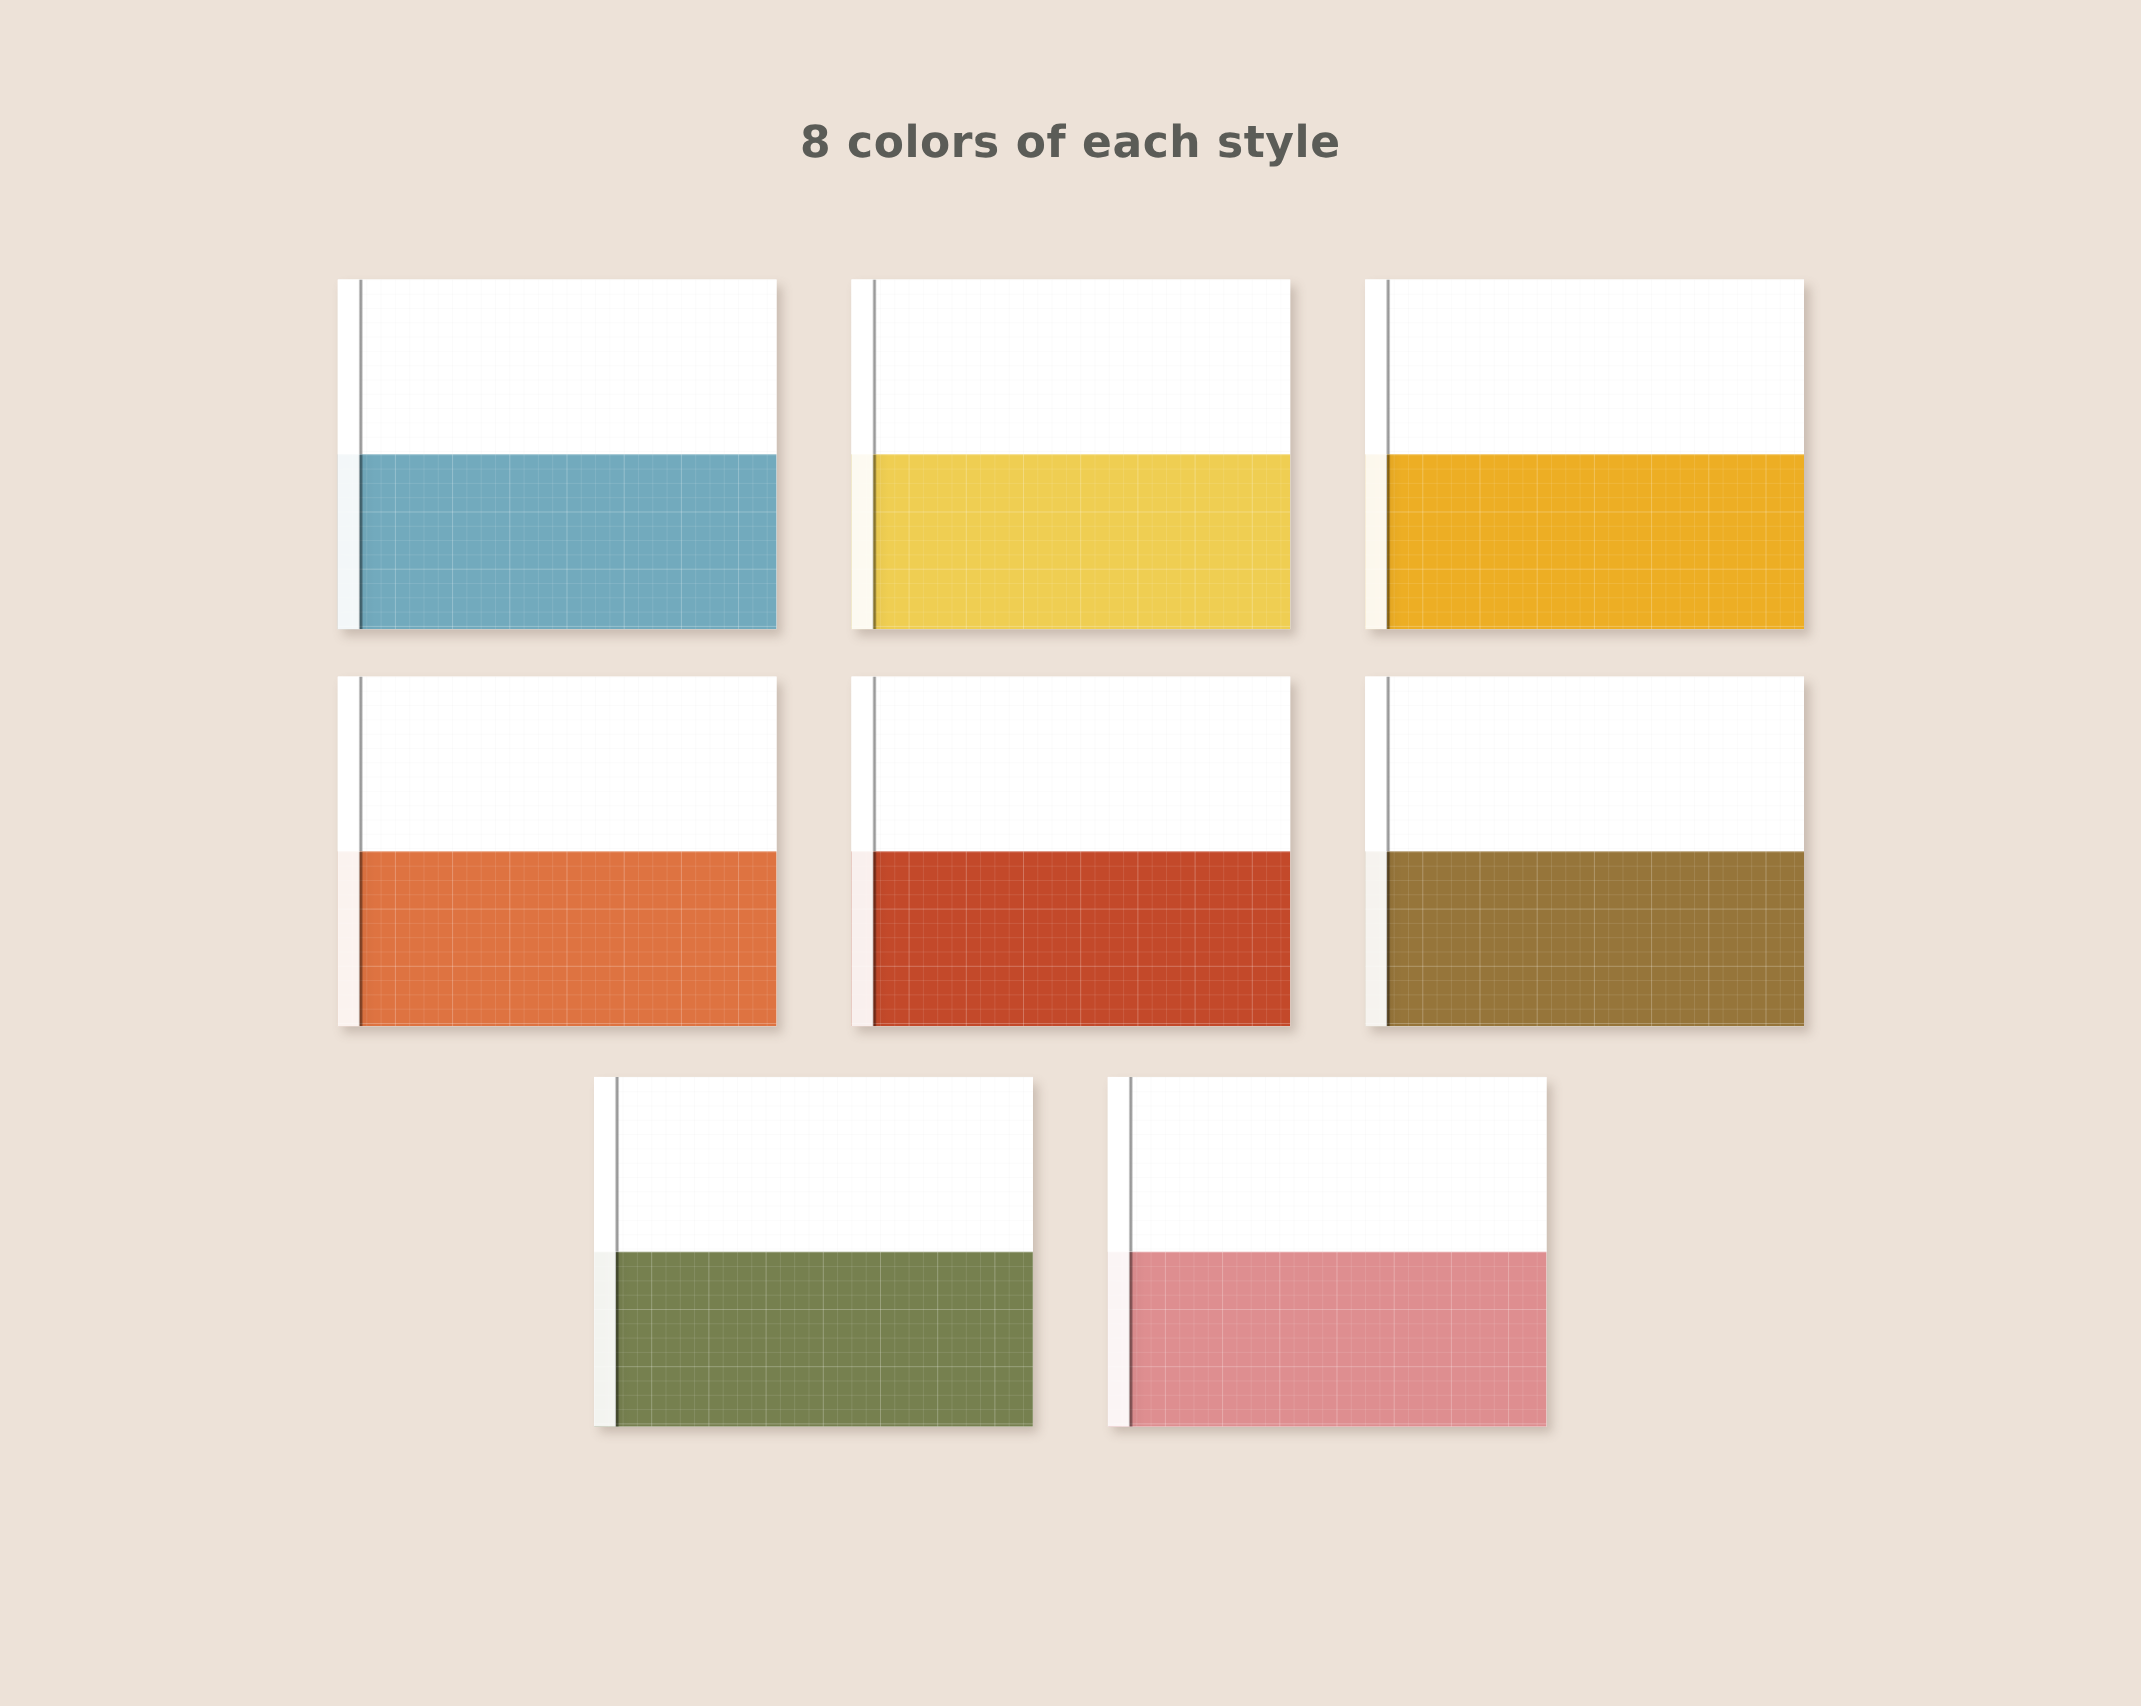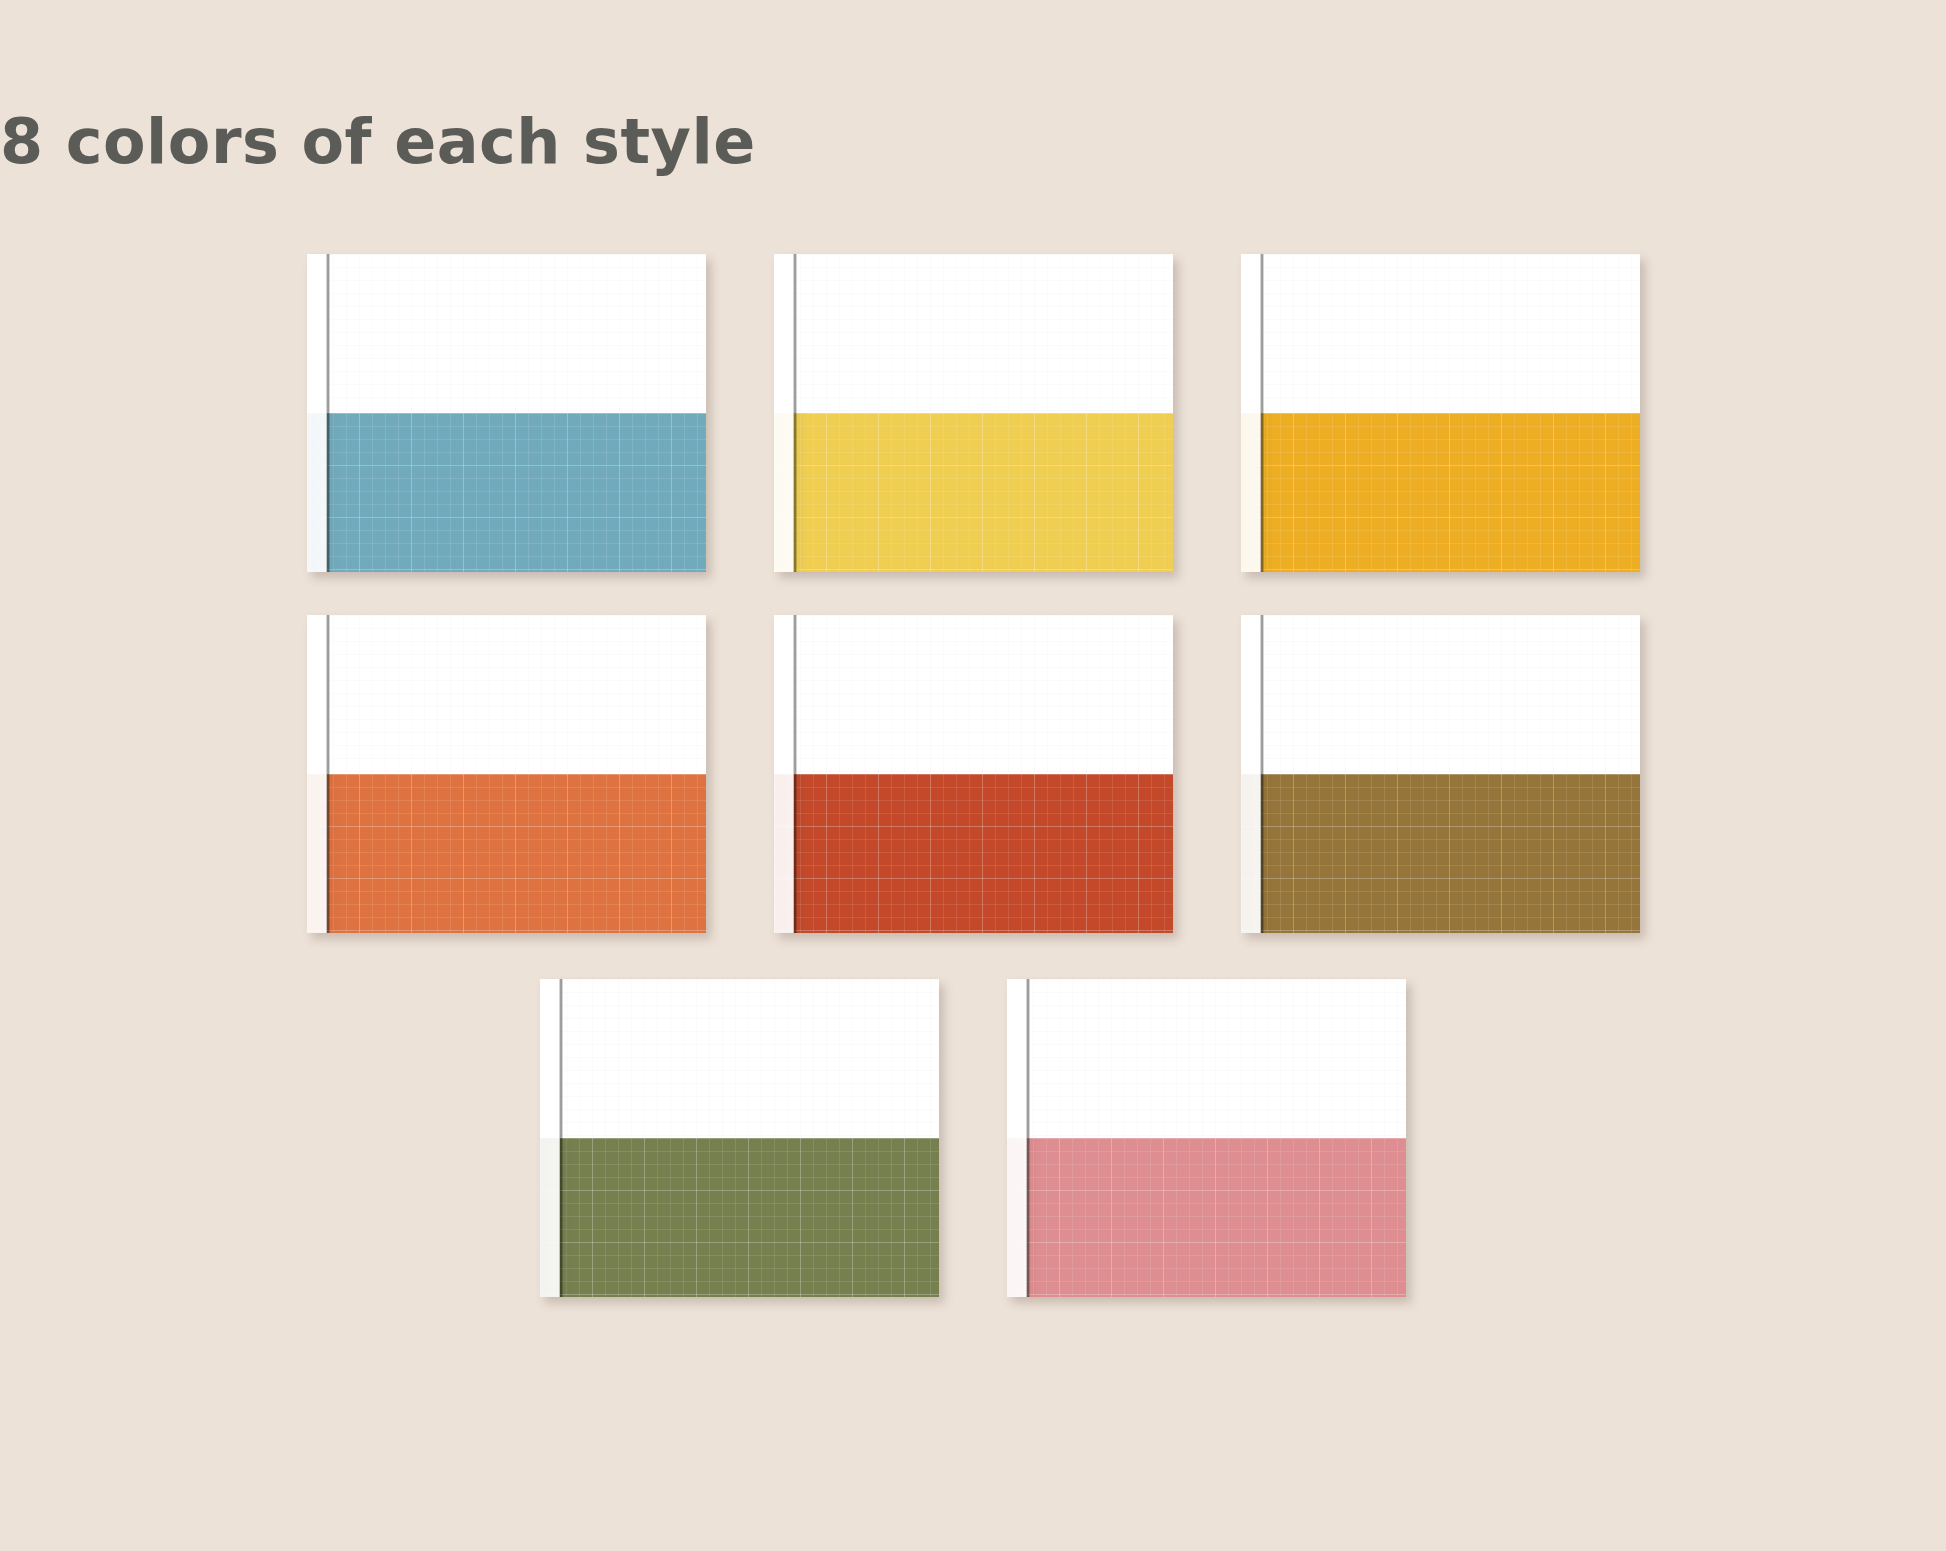--- a/index.html
+++ b/index.html
@@ -14,23 +14,24 @@
     overflow: hidden;
     position: relative;
   }
 
   
   .page-title {
     position: absolute;
     top: 108px;
     left: 0;
     width: 100%;
+    text-align: center;
     font-family: "DejaVu Sans", "Liberation Sans", sans-serif;
     font-weight: bold;
-    font-size: 62px;
+    font-size: 40px;
     letter-spacing: 0.5px;
     color: #5B5C57;
     line-height: 1.1;
     white-space: nowrap;
   }
 
   
   .gallery {
     position: absolute;
     top: 254px;

